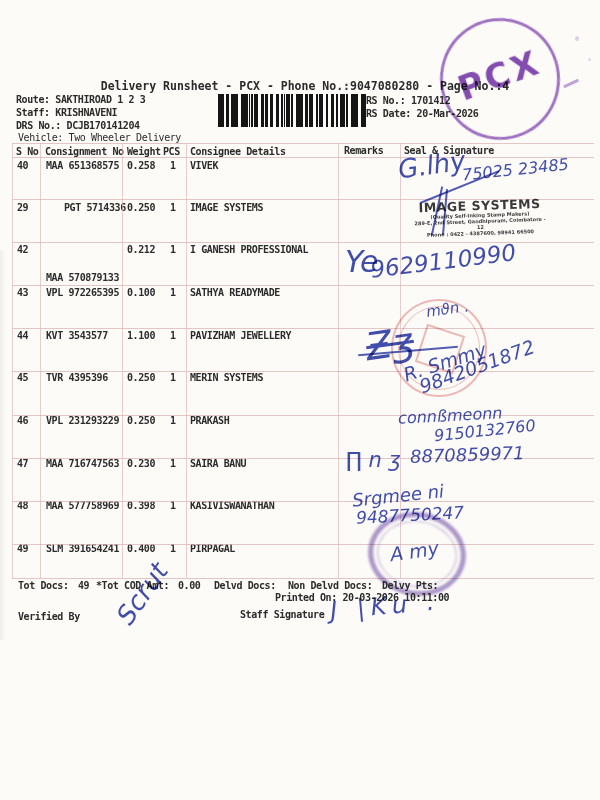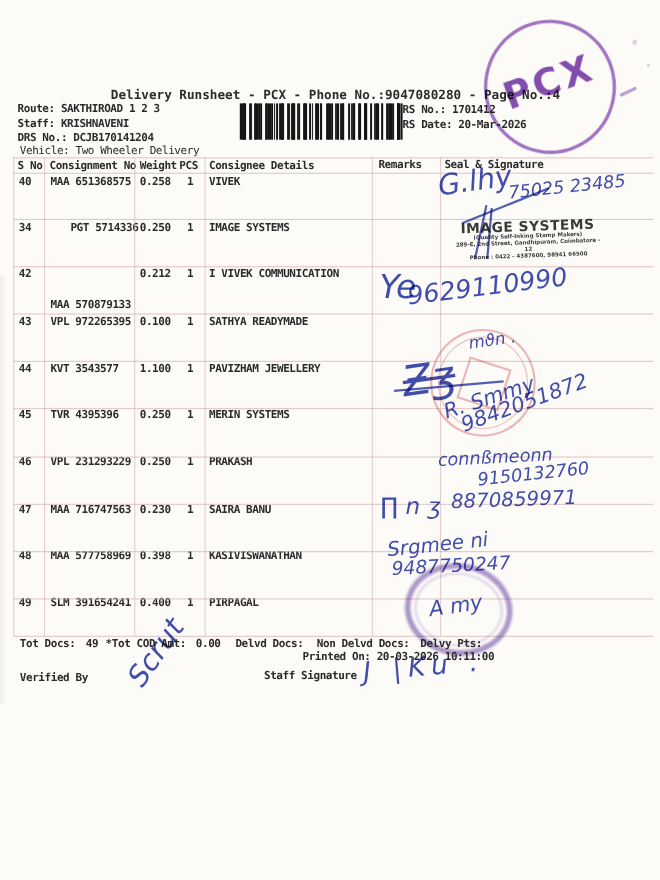--- a/index.html
+++ b/index.html
@@ -78,32 +78,32 @@
 
   <div id="rows">
       <div>
         <span class="t b" style="left: 17px; top: 160px;">40</span>
         <span class="t b" style="left: 46px; top: 160px;">MAA 651368575</span>
         <span class="t b" style="left: 127px; top: 160px;">0.258</span>
         <span class="t b" style="left: 170px; top: 160px;">1</span>
         <span class="t b" style="left: 190px; top: 160px;">VIVEK</span>
       </div>
       <div>
-        <span class="t b" style="left: 17px; top: 202px;">34</span>
+        <span class="t b" style="left: 17px; top: 202px;">29</span>
         <span class="t b" style="left: 46px; top: 202px; padding-left: 18px;">PGT 5714336</span>
         <span class="t b" style="left: 127px; top: 202px;">0.250</span>
         <span class="t b" style="left: 170px; top: 202px;">1</span>
         <span class="t b" style="left: 190px; top: 202px;">IMAGE SYSTEMS</span>
       </div>
       <div>
         <span class="t b" style="left: 17px; top: 244px;">42</span>
         <span class="t b" style="left: 46px; top: 244px; margin-top: 28px;">MAA 570879133</span>
         <span class="t b" style="left: 127px; top: 244px;">0.212</span>
         <span class="t b" style="left: 170px; top: 244px;">1</span>
-        <span class="t b" style="left: 190px; top: 244px;">I VIVEK COMMUNICATION</span>
+        <span class="t b" style="left: 190px; top: 244px;">I GANESH PROFESSIONAL</span>
       </div>
       <div>
         <span class="t b" style="left: 17px; top: 287px;">43</span>
         <span class="t b" style="left: 46px; top: 287px;">VPL 972265395</span>
         <span class="t b" style="left: 127px; top: 287px;">0.100</span>
         <span class="t b" style="left: 170px; top: 287px;">1</span>
         <span class="t b" style="left: 190px; top: 287px;">SATHYA READYMADE</span>
       </div>
       <div>
         <span class="t b" style="left: 17px; top: 330px;">44</span>

